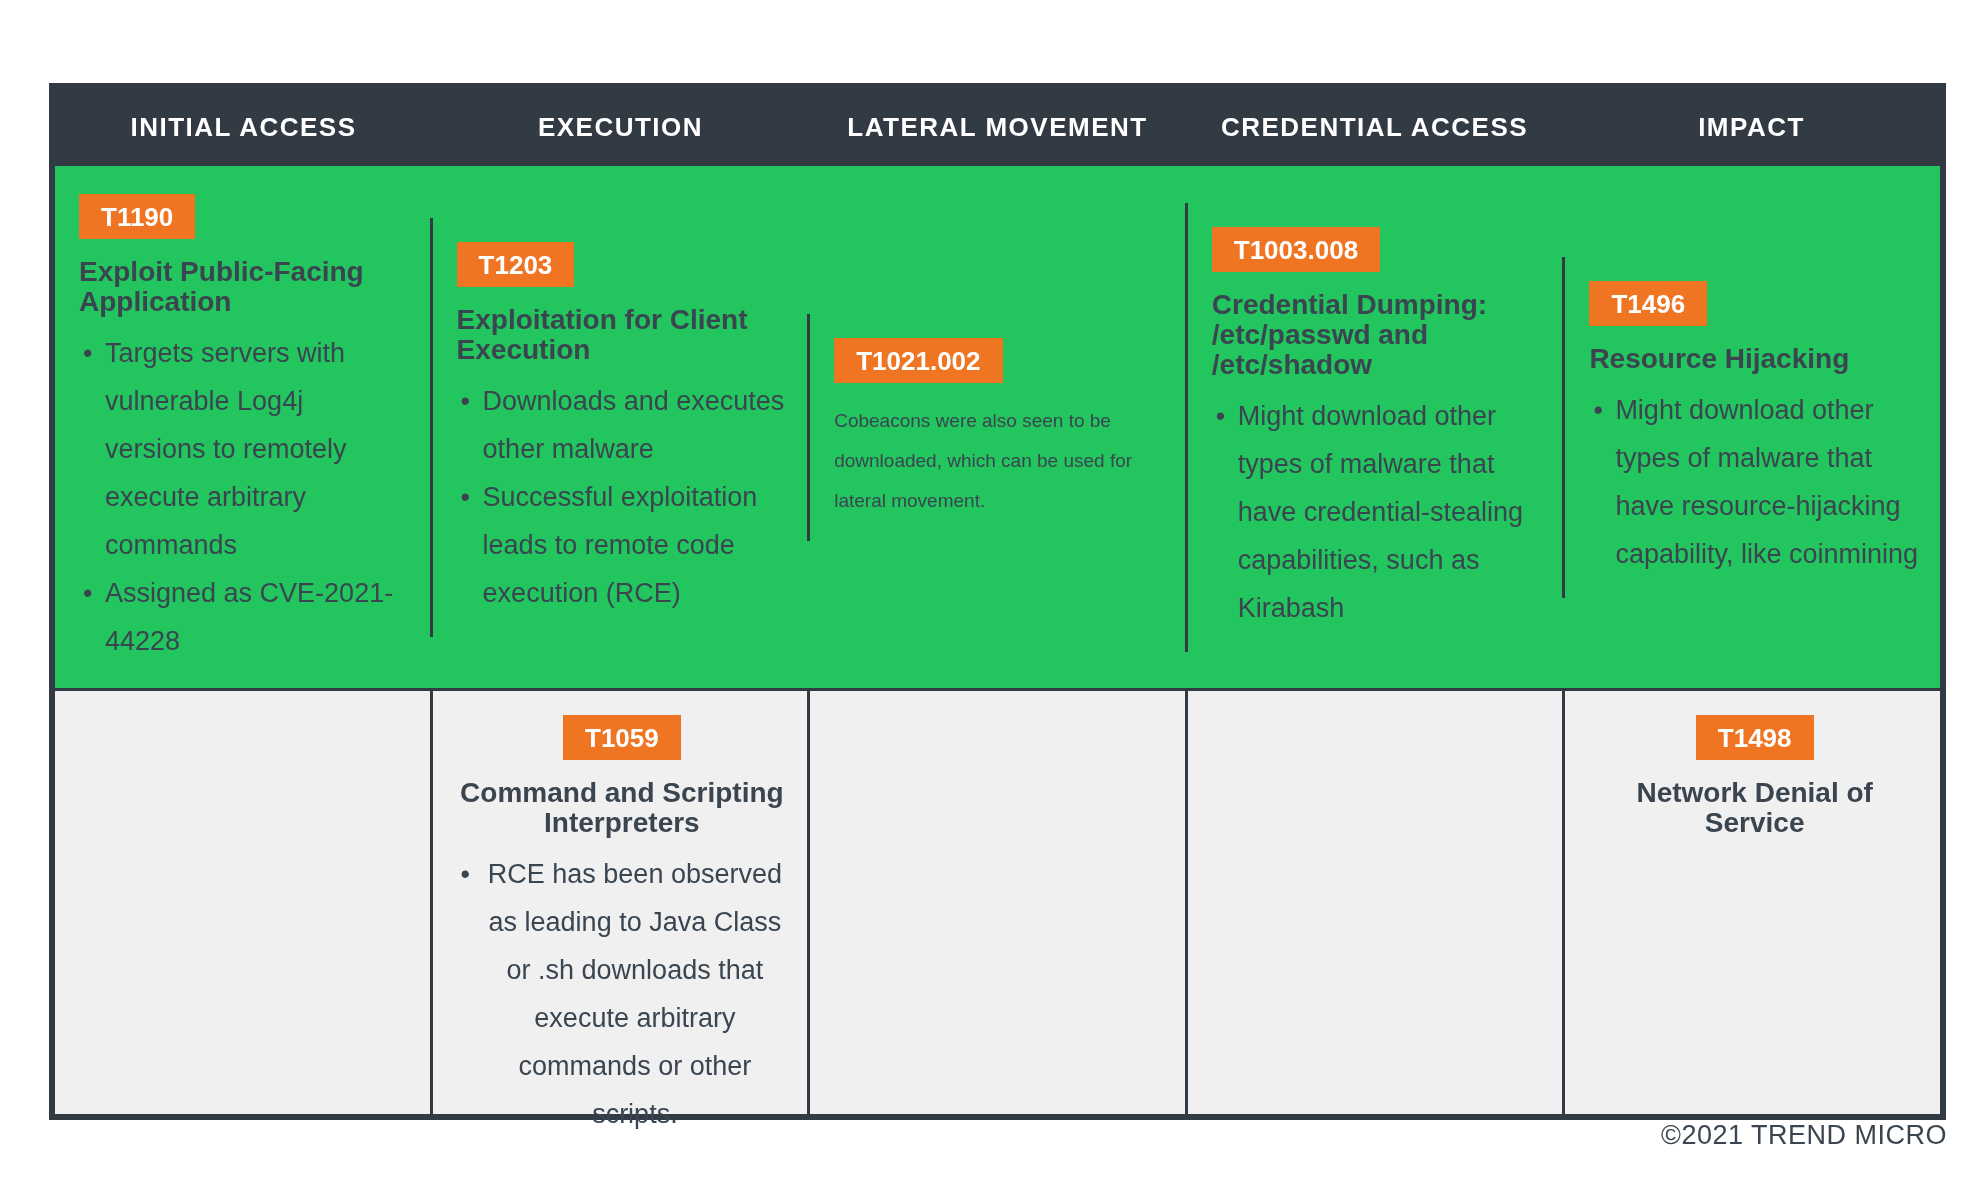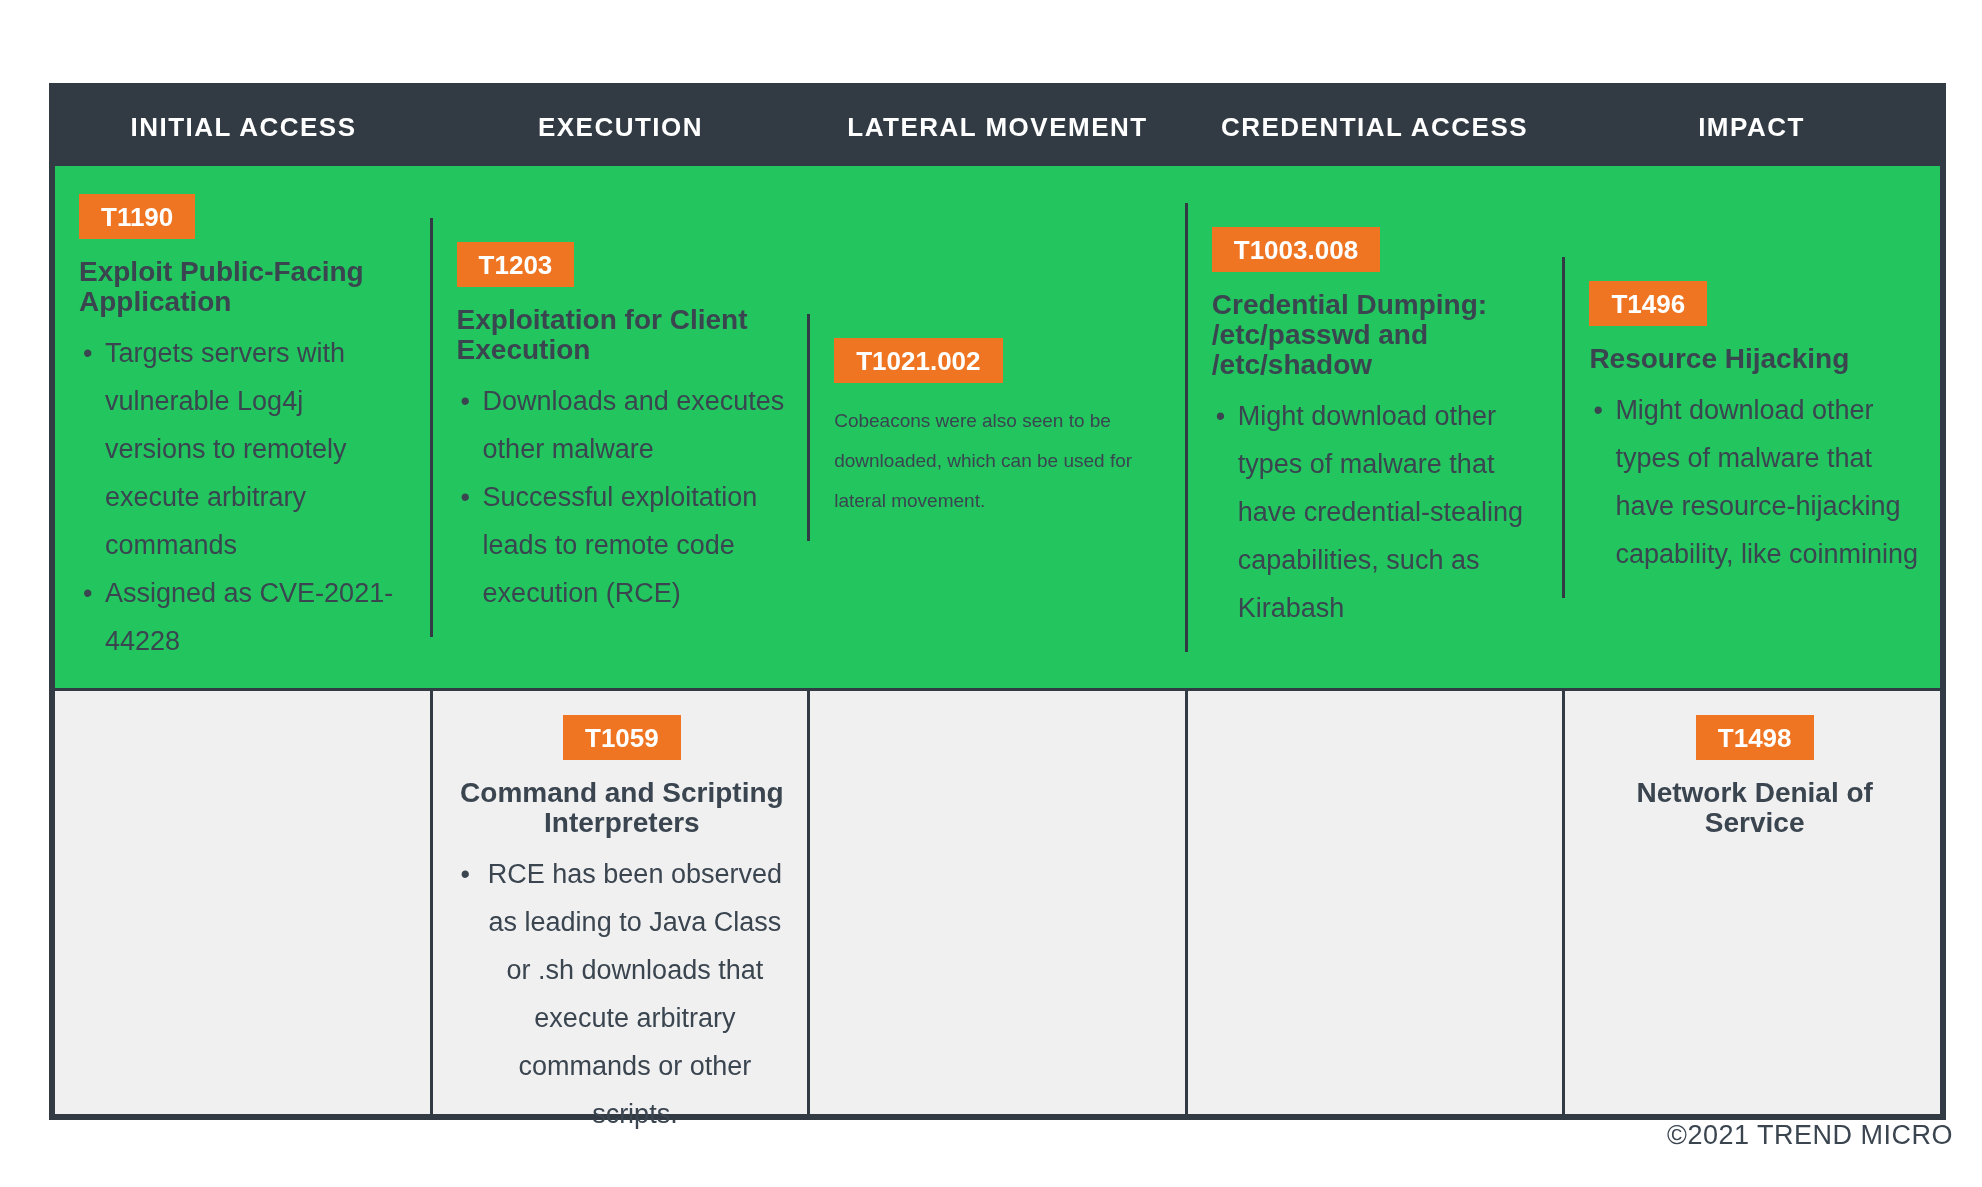--- a/index.html
+++ b/index.html
@@ -90,21 +90,21 @@
     position: absolute;
     left: 4px;
   }
   .para {
     margin: 0;
     font-size: 19px;
     line-height: 40px;
   }
   .footer {
     position: absolute;
-    right: 29px;
+    right: 35px;
     top: 1120px;
     font-size: 27px;
     letter-spacing: 0.5px;
     color: var(--text);
   }
 </style>
 </head>
 <body>
 
 <div class="page">

